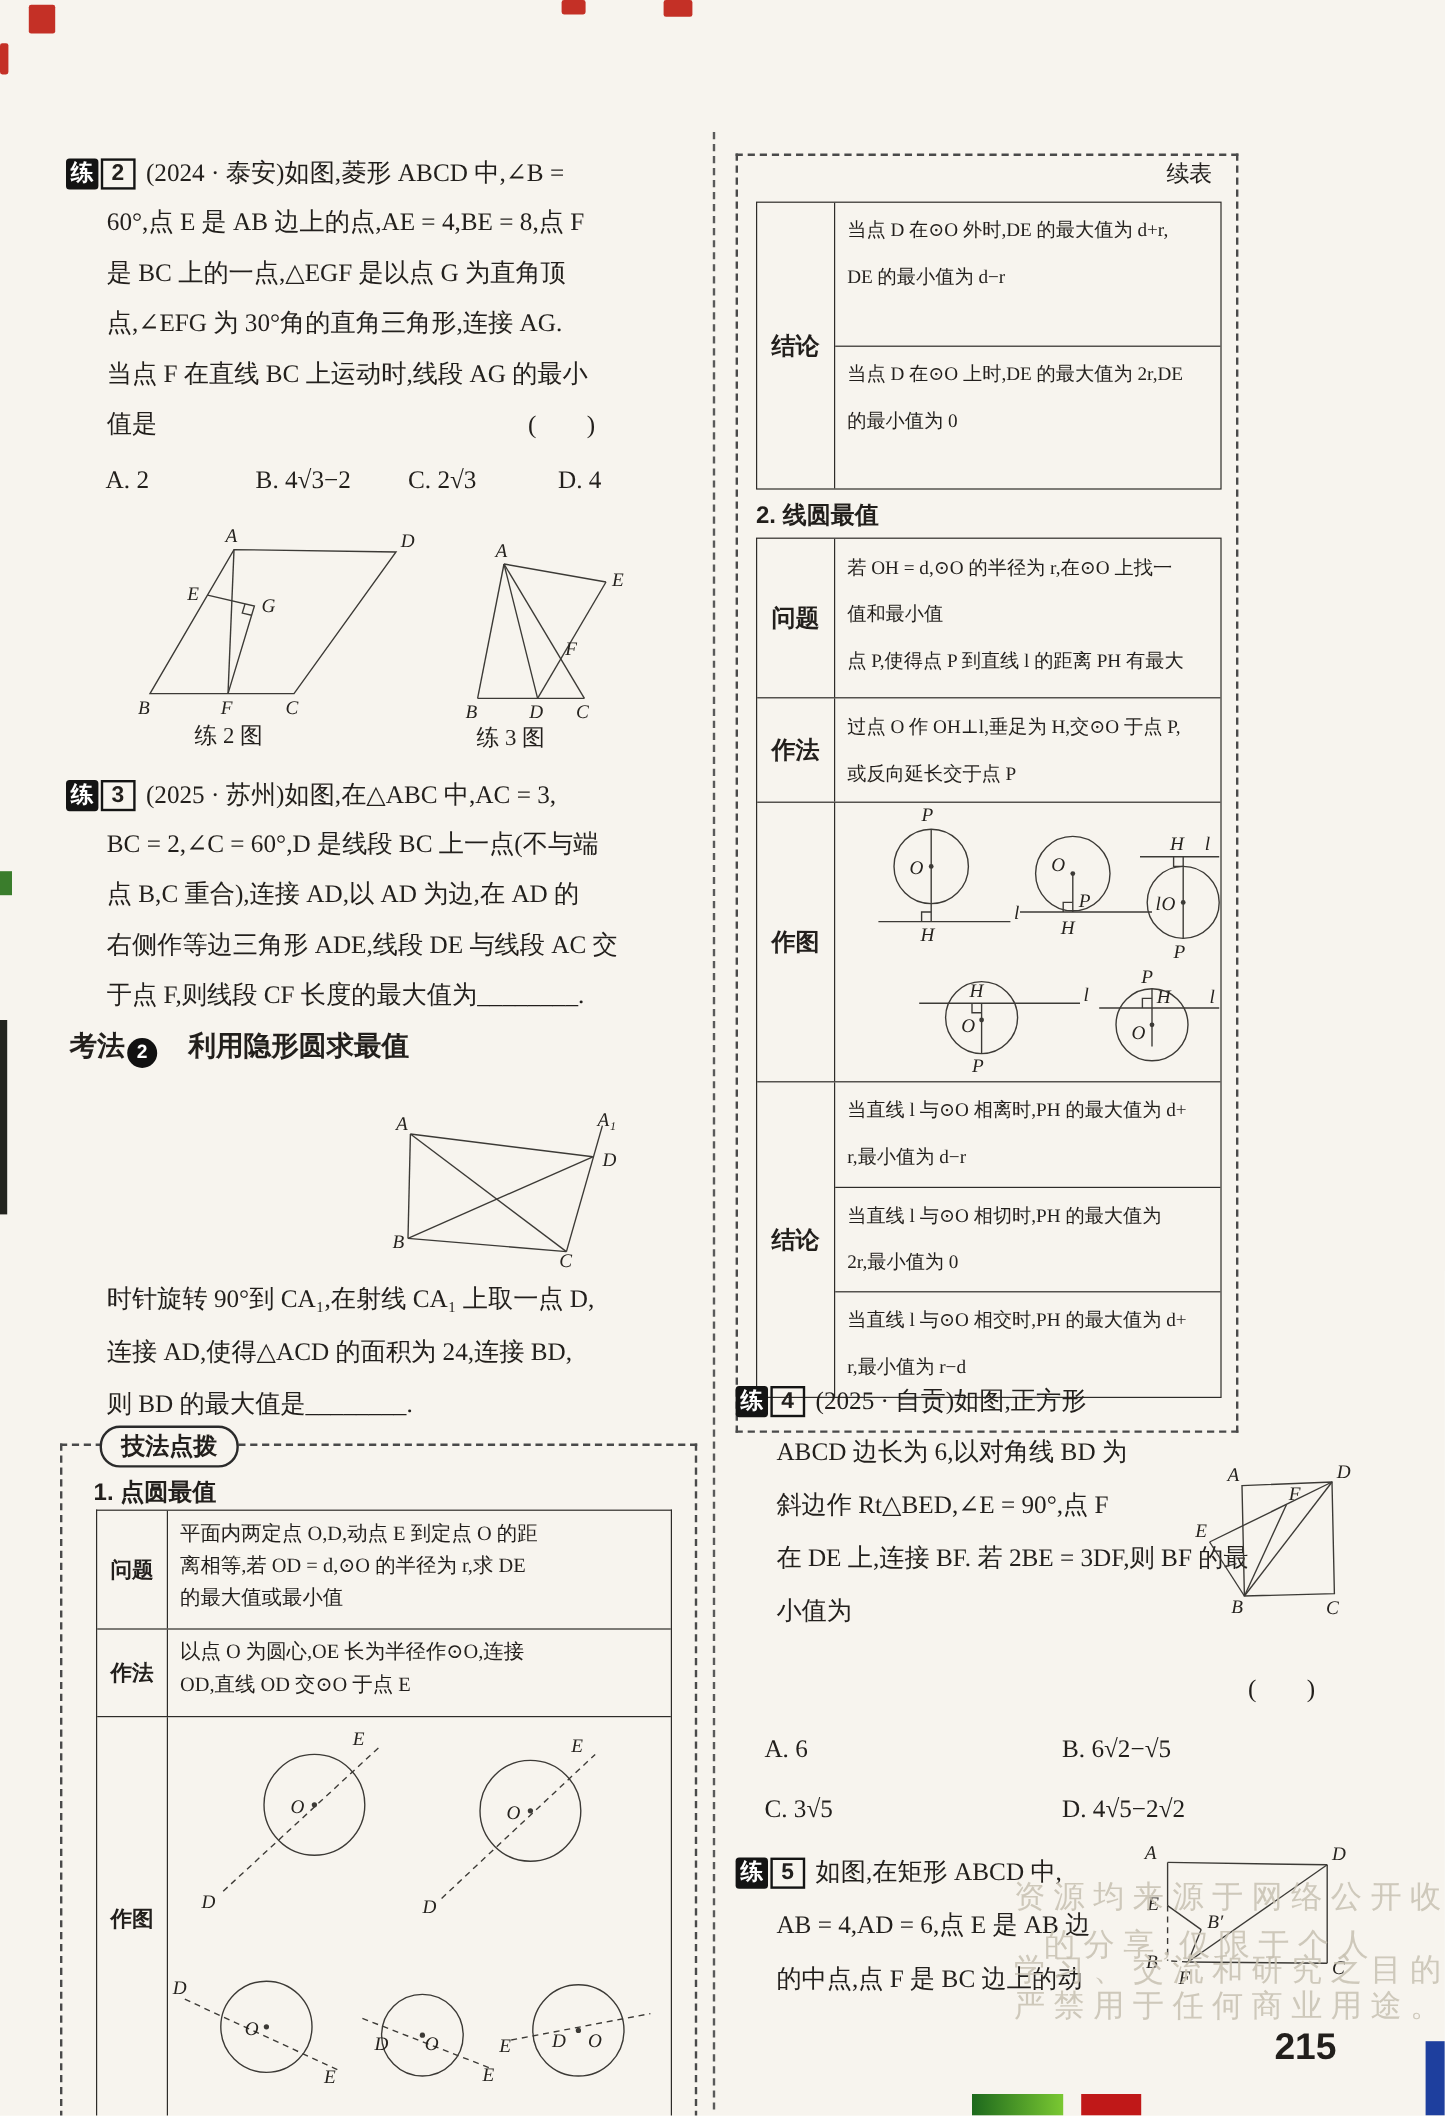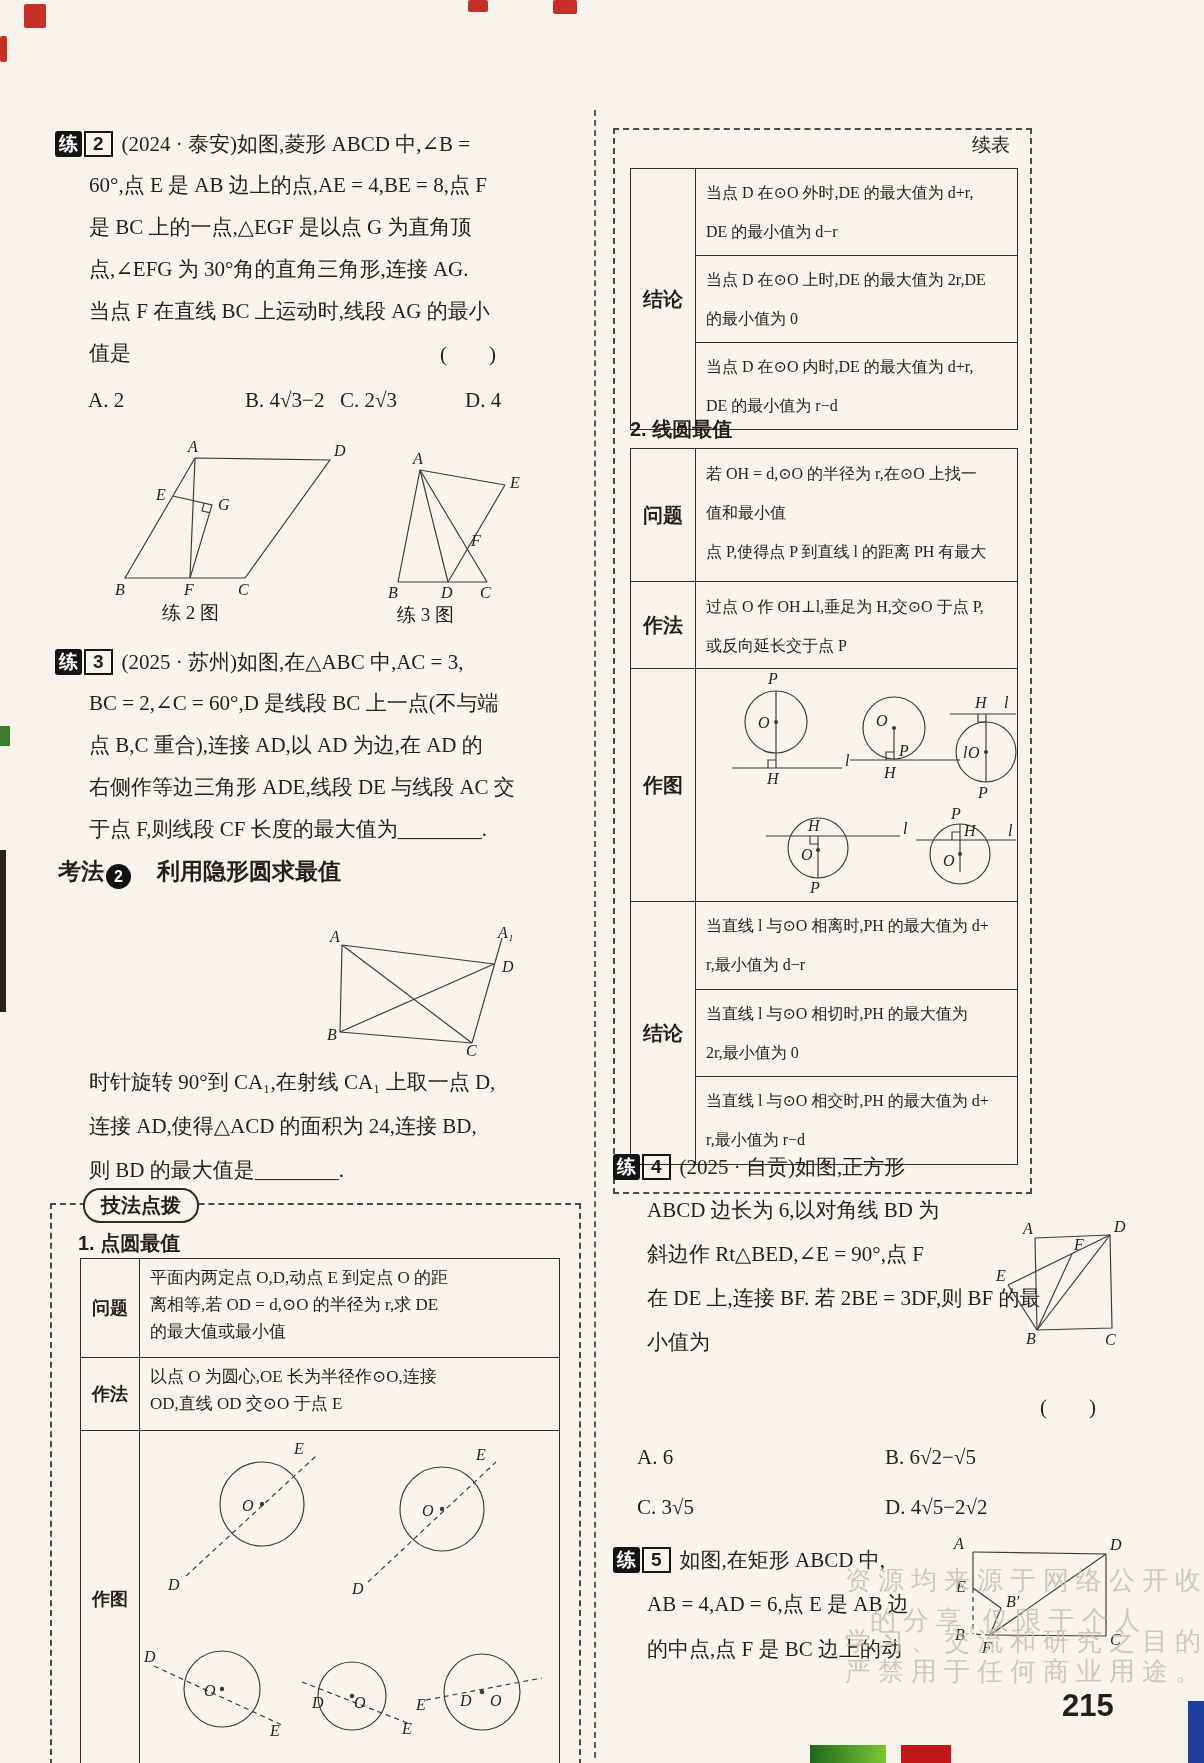--- a/index.html
+++ b/index.html
@@ -93,21 +93,21 @@
       <span class="badge"><span class="bhei">练</span><span class="bnum">2</span></span><span>(2024 · 泰安)如图,菱形 ABCD 中,∠B =</span>
     </div>
     <div class="line indent">60°,点 E 是 AB 边上的点,AE = 4,BE = 8,点 F</div>
     <div class="line indent">是 BC 上的一点,△EGF 是以点 G 为直角顶</div>
     <div class="line indent">点,∠EFG 为 30°角的直角三角形,连接 AG.</div>
     <div class="line indent">当点 F 在直线 BC 上运动时,线段 AG 的最小</div>
     <div class="line indent">值是</div>
   </div>
   <div class="brk" style="left:440px;top:340px;">(　　)</div>
   <div class="opt" style="left:88px;top:388px;">A. 2</div>
-  <div class="opt" style="left:213px;top:388px;margin-left:32px;">B. 4√3−2</div>
+  <div class="opt" style="left:213px;top:388px;">B. 4√3−2</div>
   <div class="opt" style="left:340px;top:388px;">C. 2√3</div>
   <div class="opt" style="left:465px;top:388px;">D. 4</div>
 
   <svg class="fig" style="left:100px;top:440px;" width="245" height="170" viewBox="0 0 245 170">
     <path d="M95,18 L230,20 L145,138 L25,138 Z"></path>
     <path d="M95,18 L90,138"></path>
     <path d="M73,56 L112,65 L90,138"></path>
     <path d="M104.2,63.2 L101.9,70.9 L109.7,72.7"></path>
     <text x="88" y="12">A</text>
     <text x="234" y="16">D</text>
@@ -237,24 +237,20 @@
       <div class="th">结论</div>
       <div class="subwrap">
         <div class="sub first" style="height:74px;">
           <div class="tl">当点 D 在⊙O 外时,DE 的最大值为 d+r,</div>
           <div class="tl">DE 的最小值为 d−r</div>
         </div>
         <div class="sub" style="height:64px;">
           <div class="tl">当点 D 在⊙O 上时,DE 的最大值为 2r,DE</div>
           <div class="tl">的最小值为 0</div>
         </div>
-        <div class="sub" style="height:74px;">
-          <div class="tl">当点 D 在⊙O 内时,DE 的最大值为 d+r,</div>
-          <div class="tl">DE 的最小值为 r−d</div>
-        </div>
       </div>
     </div>
   </div>
 
   <div class="secttl" style="left:630px;top:416px;">2. 线圆最值</div>
 
   <div class="tbl" style="left:630px;top:448px;width:386px;">
     <div class="trow first" style="height:132px;">
       <div class="th">问题</div>
       <div class="tcell">

